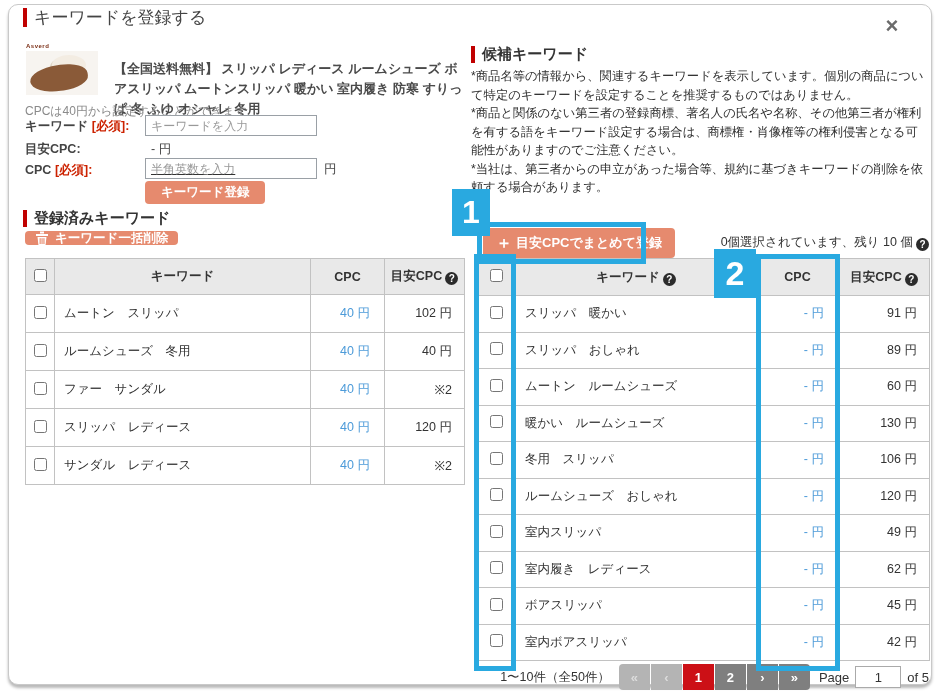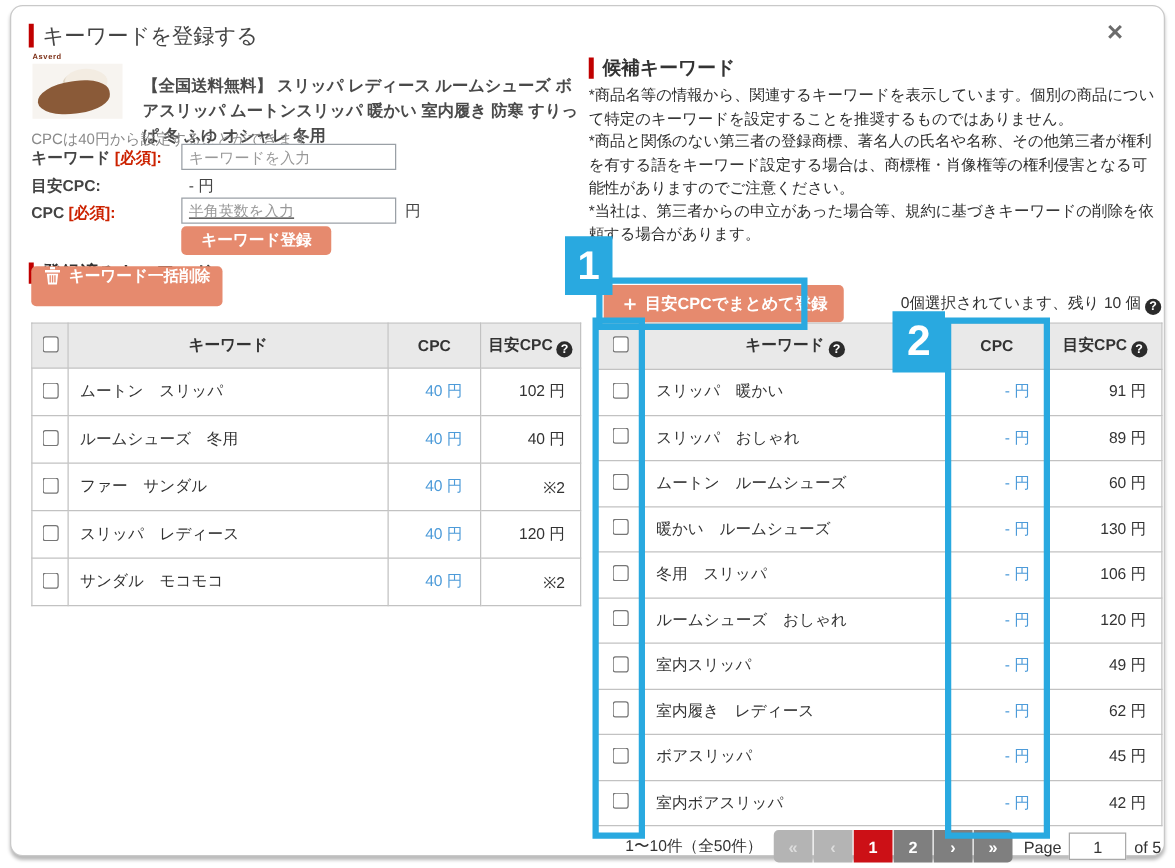--- a/index.html
+++ b/index.html
@@ -9,21 +9,21 @@
   .dialog { position:absolute; left:8px; top:4px; width:924px; height:681px;
     background:#fff; border:1px solid #c9c9c9; border-radius:10px;
     box-shadow:0 3px 3px rgba(0,0,0,.28); }
 
   .close-x { position:absolute; left:870px; top:8px; width:26px; height:26px;
     font-size:22px; font-weight:bold; color:#6b6b6b; text-align:center; line-height:26px; cursor:pointer; }
 
   .sec-head { position:absolute; display:flex; align-items:center; color:#444; }
   .red-bar { width:4px; background:#c00000; margin-right:7px; }
 
-  #title-head { left:14px; top:12px; font-size:17px; }
+  #title-head { left:14px; top:1px; font-size:17px; }
   #title-head .red-bar { height:19px; }
   #registered-head { left:14px; top:204px; font-size:15px; font-weight:bold; color:#333; }
   #registered-head .red-bar { height:17px; }
   #candidate-head { left:462px; top:40px; font-size:15px; font-weight:bold; color:#333; }
   #candidate-head .red-bar { height:17px; }
 
   
   .product-img { position:absolute; left:17px; top:38px; width:82px; height:58px; }
   .brand { font-size:6px; color:#7a2d14; font-weight:bold; letter-spacing:.5px; }
   .slipper { position:relative; width:72px; height:44px; margin-top:2px; background:#f7f4f0; }
@@ -34,21 +34,21 @@
   .cpc-note { position:absolute; left:16px; top:98px; font-size:12px; color:#8a8a8a; }
 
   .form-label { position:absolute; left:16px; font-size:12.5px; color:#444; font-weight:bold; }
   .req { color:#cc2200; }
   .txt-input { position:absolute; height:21px; width:172px; border:1px solid #9aa0a6; font-size:12px; padding:0 5px; color:#333; background:#fff; }
   .txt-input::placeholder { color:#999; }
   .inline-val { position:absolute; font-size:12.5px; color:#444; }
 
   .btn { background:#e68a6e; color:#fff; border:none; border-radius:4px; font-weight:bold; cursor:pointer; font-family:"Liberation Sans",sans-serif; }
   #register-btn { position:absolute; left:136px; top:176px; height:23px; padding:0 16px; font-size:12.5px; }
-  #bulk-delete-btn { position:absolute; left:16px; top:208px; height:32px; padding:0 10px; font-size:12.5px; display:flex; gap:6px; }
+  #bulk-delete-btn { position:absolute; left:16px; top:226px; height:14px; padding:0 10px; font-size:12.5px; display:flex; align-items:center; gap:6px; }
   #bulk-register-btn { position:absolute; left:474px; top:223px; height:30px; padding:0 13px; font-size:13px; display:flex; align-items:center; gap:4px; }
   .plus-glyph { font-size:16px; font-weight:bold; }
 
   
   table { border-collapse:collapse; table-layout:fixed; background:#fff; }
   th,td { border:1px solid #c2c2c2; font-size:12.5px; color:#333; overflow:hidden; }
   thead th { background:#e9e9e9; font-weight:bold; text-align:center; }
   td.col-kw { text-align:left; padding-left:9px; }
   td.col-cpc { text-align:right; padding-right:14px; }
   td.col-me { text-align:right; padding-right:12px; }
@@ -185,21 +185,21 @@
             <td class="col-me">※2</td>
           </tr>
           <tr>
             <td class="col-cb"><input type="checkbox" style=""></td>
             <td class="col-kw">スリッパ　レディース</td>
             <td class="col-cpc"><span class="cpc-link">40 円</span></td>
             <td class="col-me">120 円</td>
           </tr>
           <tr>
             <td class="col-cb"><input type="checkbox" style=""></td>
-            <td class="col-kw">サンダル　モコモコ</td>
+            <td class="col-kw">サンダル　レディース</td>
             <td class="col-cpc"><span class="cpc-link">40 円</span></td>
             <td class="col-me">※2</td>
           </tr>
         </tbody>
     </table>
 
     <div class="sec-head" id="candidate-head">
       <div class="red-bar"></div>
       <span>候補キーワード</span>
     </div>

